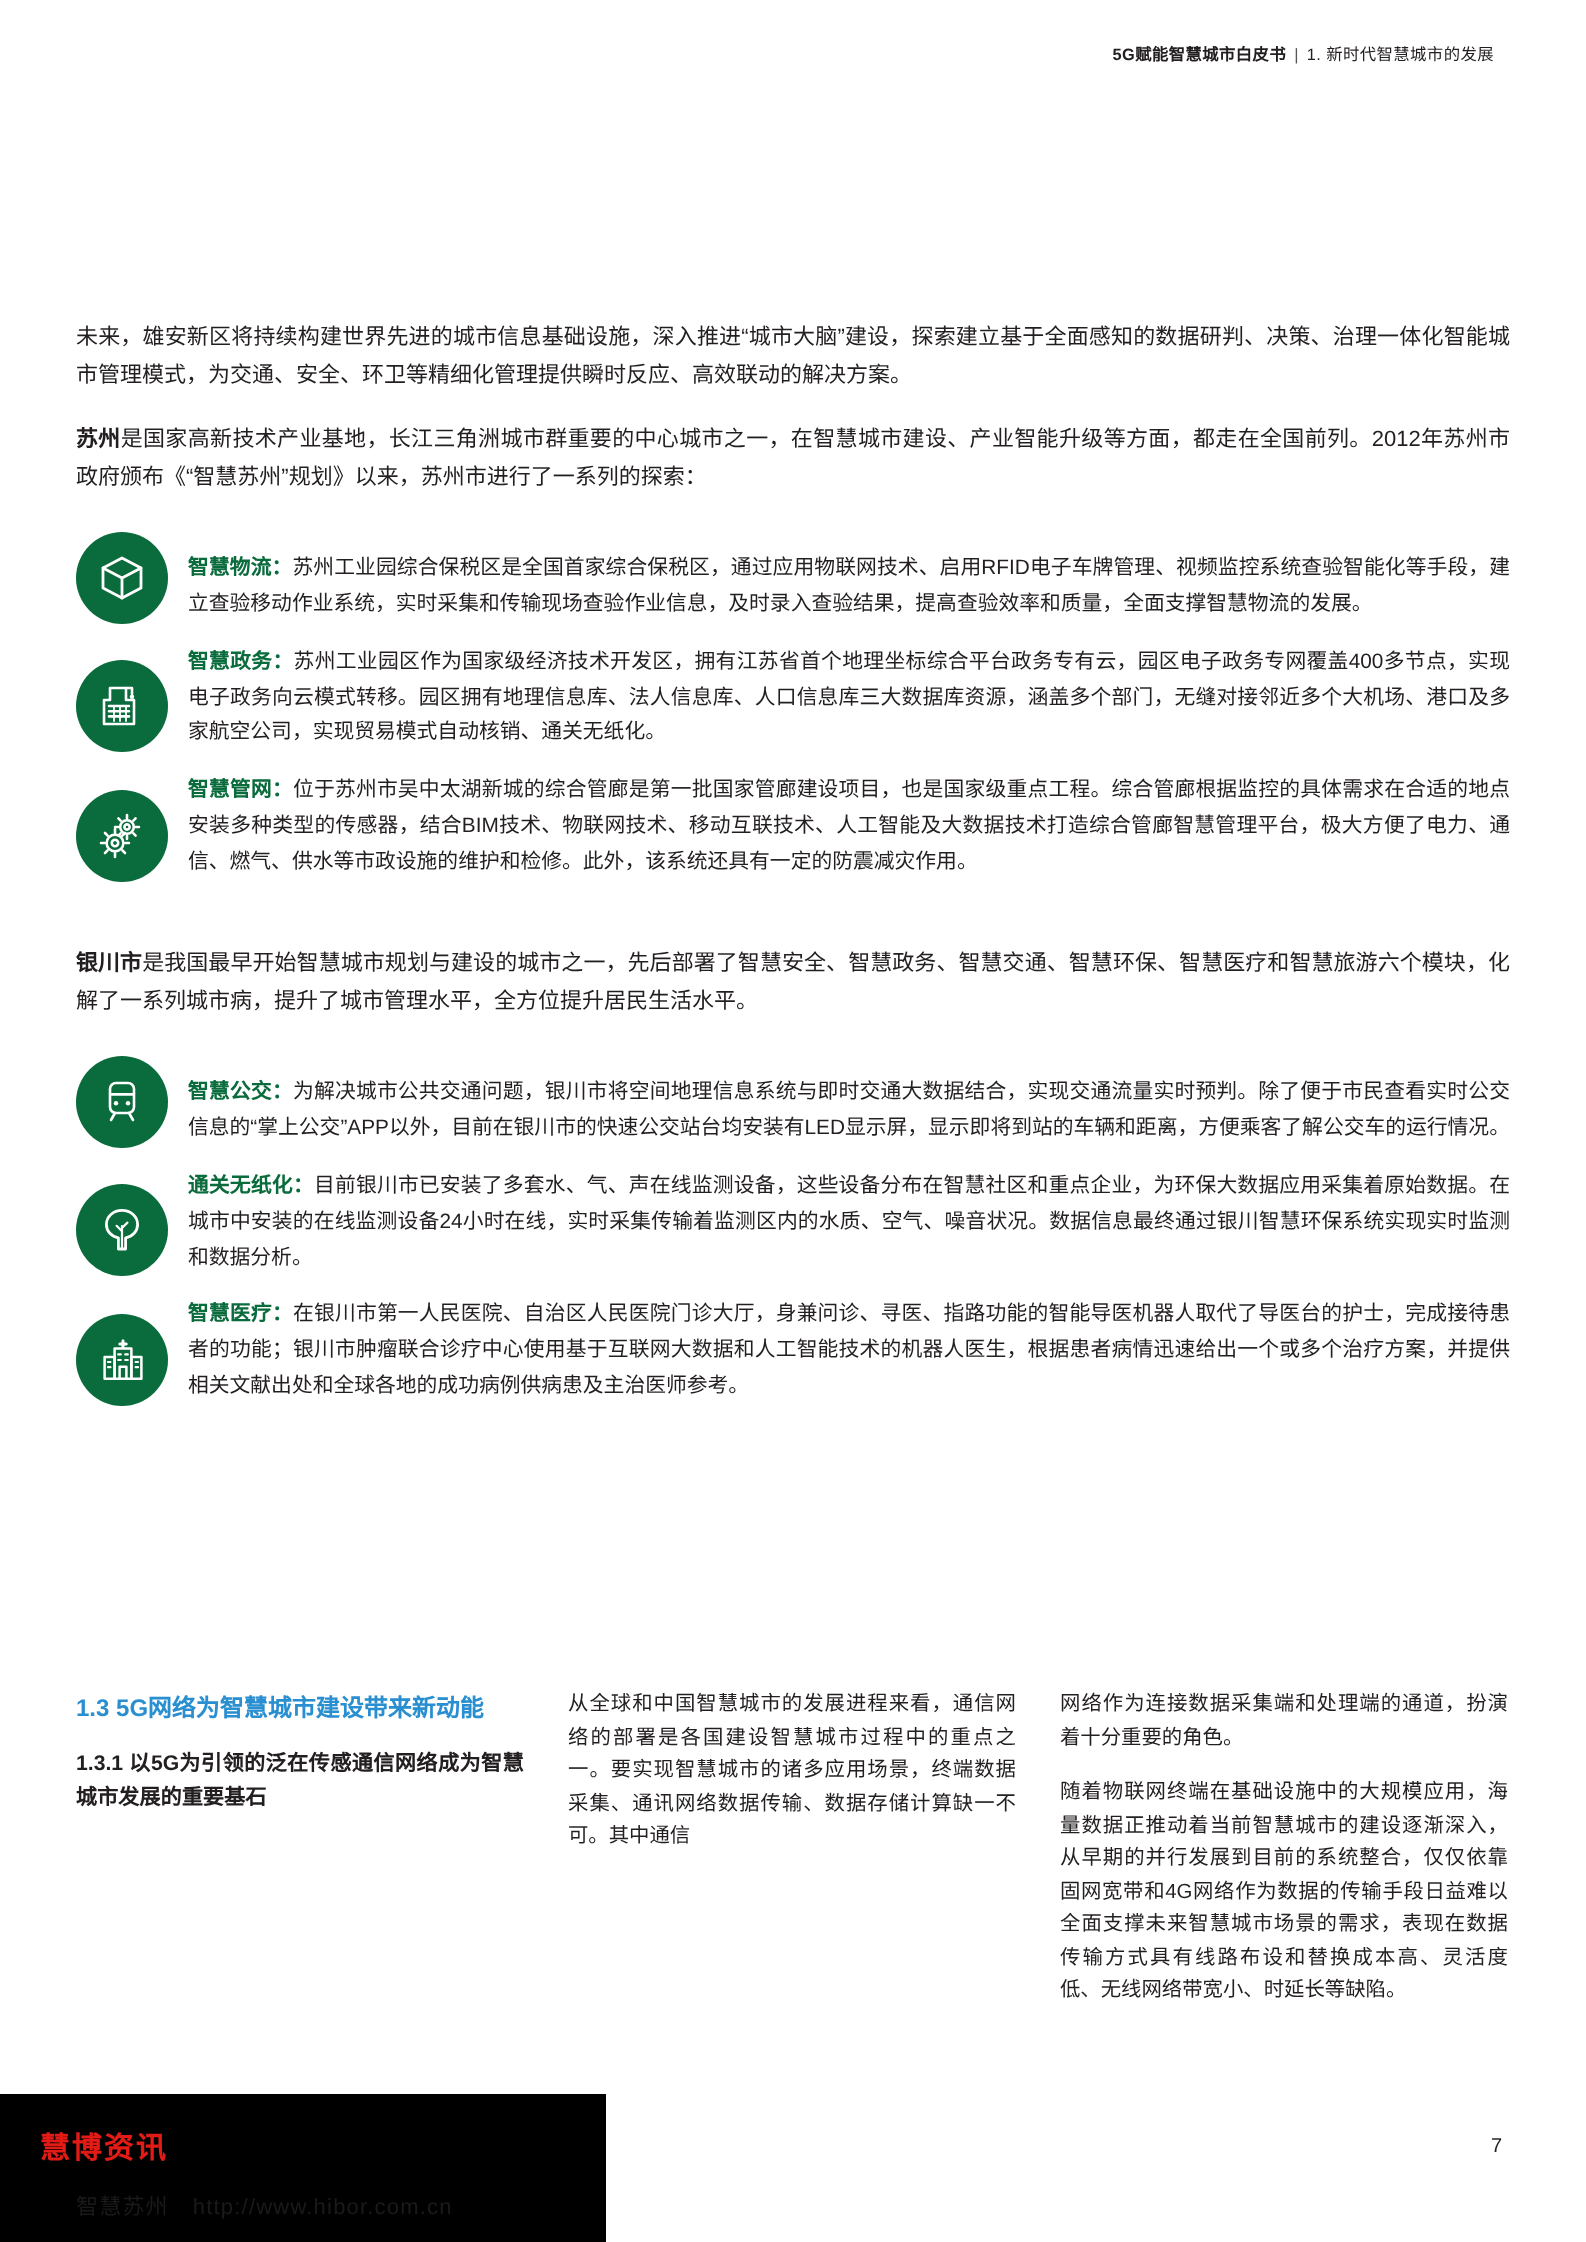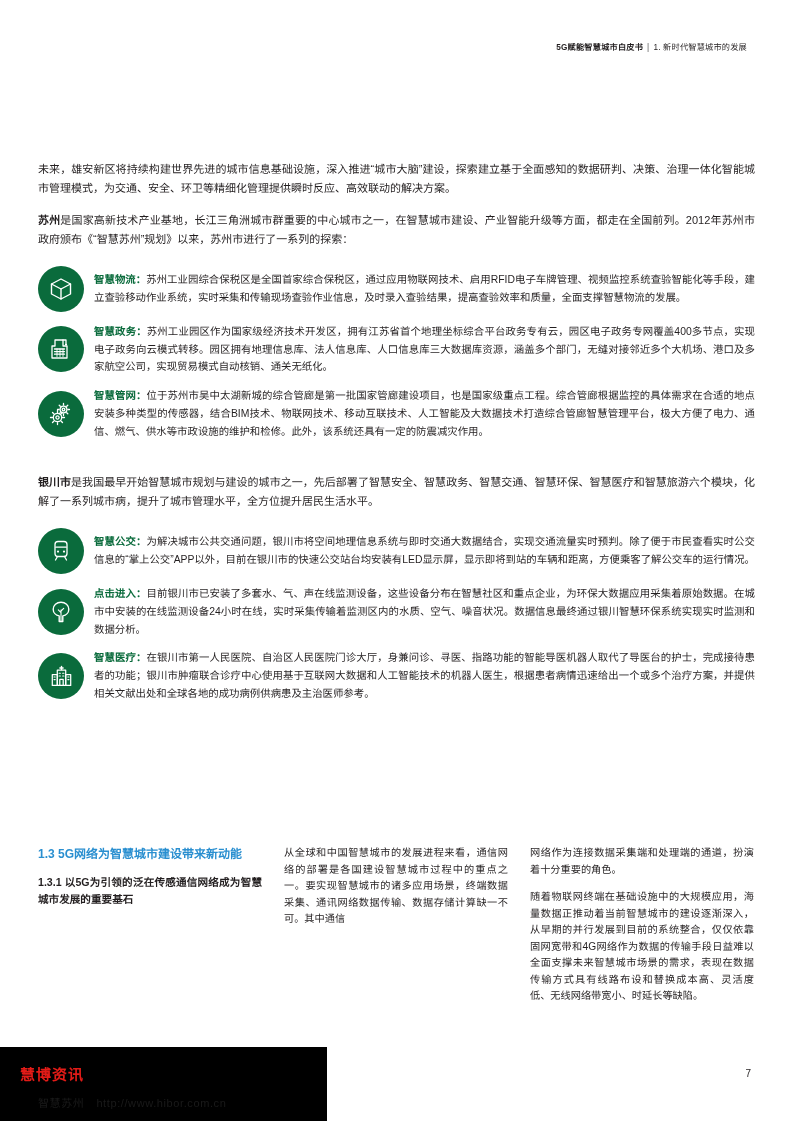--- a/index.html
+++ b/index.html
@@ -13,21 +13,21 @@
     height: 1121px;
     background: #ffffff;
     font-family: "Liberation Sans", "DejaVu Sans", sans-serif;
     overflow: hidden;
     box-sizing: border-box;
   }
 
   
   .running-header {
     position: absolute;
-    top: 40px;
+    top: 20px;
     right: 46px;
     font-size: 8.2px;
     color: #231f20;
     letter-spacing: 0.2px;
     white-space: nowrap;
   }
   .running-header .rh-title { font-weight: bold; }
   .running-header .rh-sep { margin: 0 4px; color: #555; font-weight: normal; }
   .running-header .rh-section { font-weight: normal; }
 
@@ -46,21 +46,21 @@
     color: #231f20;
     text-align: justify;
     text-justify: inter-ideograph;
   }
   p.para.tight { margin-bottom: 16px; }
   .b { font-weight: bold; }
 
   
   .icon-block {
     display: flex;
-    align-items: center;
+    align-items: flex-end;
     margin-bottom: 10px;
   }
   .icon-badge {
     flex: 0 0 auto;
     width: 46px;
     height: 46px;
     border-radius: 50%;
     background: #0a6b3c;
     margin-right: 10px;
     margin-top: 1px;
@@ -117,21 +117,21 @@
     color: #231f20;
     margin: 0 0 1px 0;
     line-height: 1.58;
   }
 
   
   .watermark {
     position: absolute;
     left: 0;
     bottom: 0;
-    width: 327px;
+    width: 303px;
     height: 74px;
     background: #000000;
     overflow: hidden;
   }
   .wm-brand {
     position: absolute;
     left: 20px;
     top: 20px;
     font-size: 15px;
     font-weight: bold;
@@ -233,21 +233,21 @@
       <div class="icon-text"><span class="lead">智慧公交：</span><span>为解决城市公共交通问题，银川市将空间地理信息系统与即时交通大数据结合，实现交通流量实时预判。除了便于市民查看实时公交信息的“掌上公交”APP以外，目前在银川市的快速公交站台均安装有LED显示屏，显示即将到站的车辆和距离，方便乘客了解公交车的运行情况。</span></div>
     </div>
 
     <div class="icon-block">
       <div class="icon-badge">
         <svg width="26" height="26" viewBox="0 0 26 26" fill="none" stroke="#ffffff" stroke-width="1.4" stroke-linejoin="round" stroke-linecap="round">
           <path d="M13 3.2 C8.6 3.2 5.2 6.3 5.2 10.2 C5.2 13.6 7.8 16.4 11.2 16.9 L11.2 22.5 L14.8 22.5 L14.8 16.9 C18.2 16.4 20.8 13.6 20.8 10.2 C20.8 6.3 17.4 3.2 13 3.2 Z"></path>
           <path d="M13 22.5 V11 M13 13.6 L10.3 10.9 M13 12 L15.7 9.3" stroke-width="1.1"></path>
         </svg>
       </div>
-      <div class="icon-text"><span class="lead">点击进入：</span><span>目前银川市已安装了多套水、气、声在线监测设备，这些设备分布在智慧社区和重点企业，为环保大数据应用采集着原始数据。在城市中安装的在线监测设备24小时在线，实时采集传输着监测区内的水质、空气、噪音状况。数据信息最终通过银川智慧环保系统实现实时监测和数据分析。</span></div>
+      <div class="icon-text"><span class="lead">通关无纸化：</span><span>目前银川市已安装了多套水、气、声在线监测设备，这些设备分布在智慧社区和重点企业，为环保大数据应用采集着原始数据。在城市中安装的在线监测设备24小时在线，实时采集传输着监测区内的水质、空气、噪音状况。数据信息最终通过银川智慧环保系统实现实时监测和数据分析。</span></div>
     </div>
 
     <div class="icon-block">
       <div class="icon-badge">
         <svg width="27" height="27" viewBox="0 0 27 27" fill="none" stroke="#ffffff" stroke-width="1.25" stroke-linejoin="round" stroke-linecap="round">
           <path d="M9.3 7.2 H17.7 V22.4 H9.3 Z"></path>
           <path d="M4.3 11.5 H9.3 V22.4 H4.3 Z"></path>
           <path d="M17.7 11.5 H22.7 V22.4 H17.7 Z"></path>
           <path d="M13.5 3.4 V6.6 M11.9 5 H15.1" stroke-width="1.5"></path>
           <path d="M11.1 10.2 h1.3 M14.6 10.2 h1.3 M11.1 13 h1.3 M14.6 13 h1.3" stroke-width="1.1"></path>

